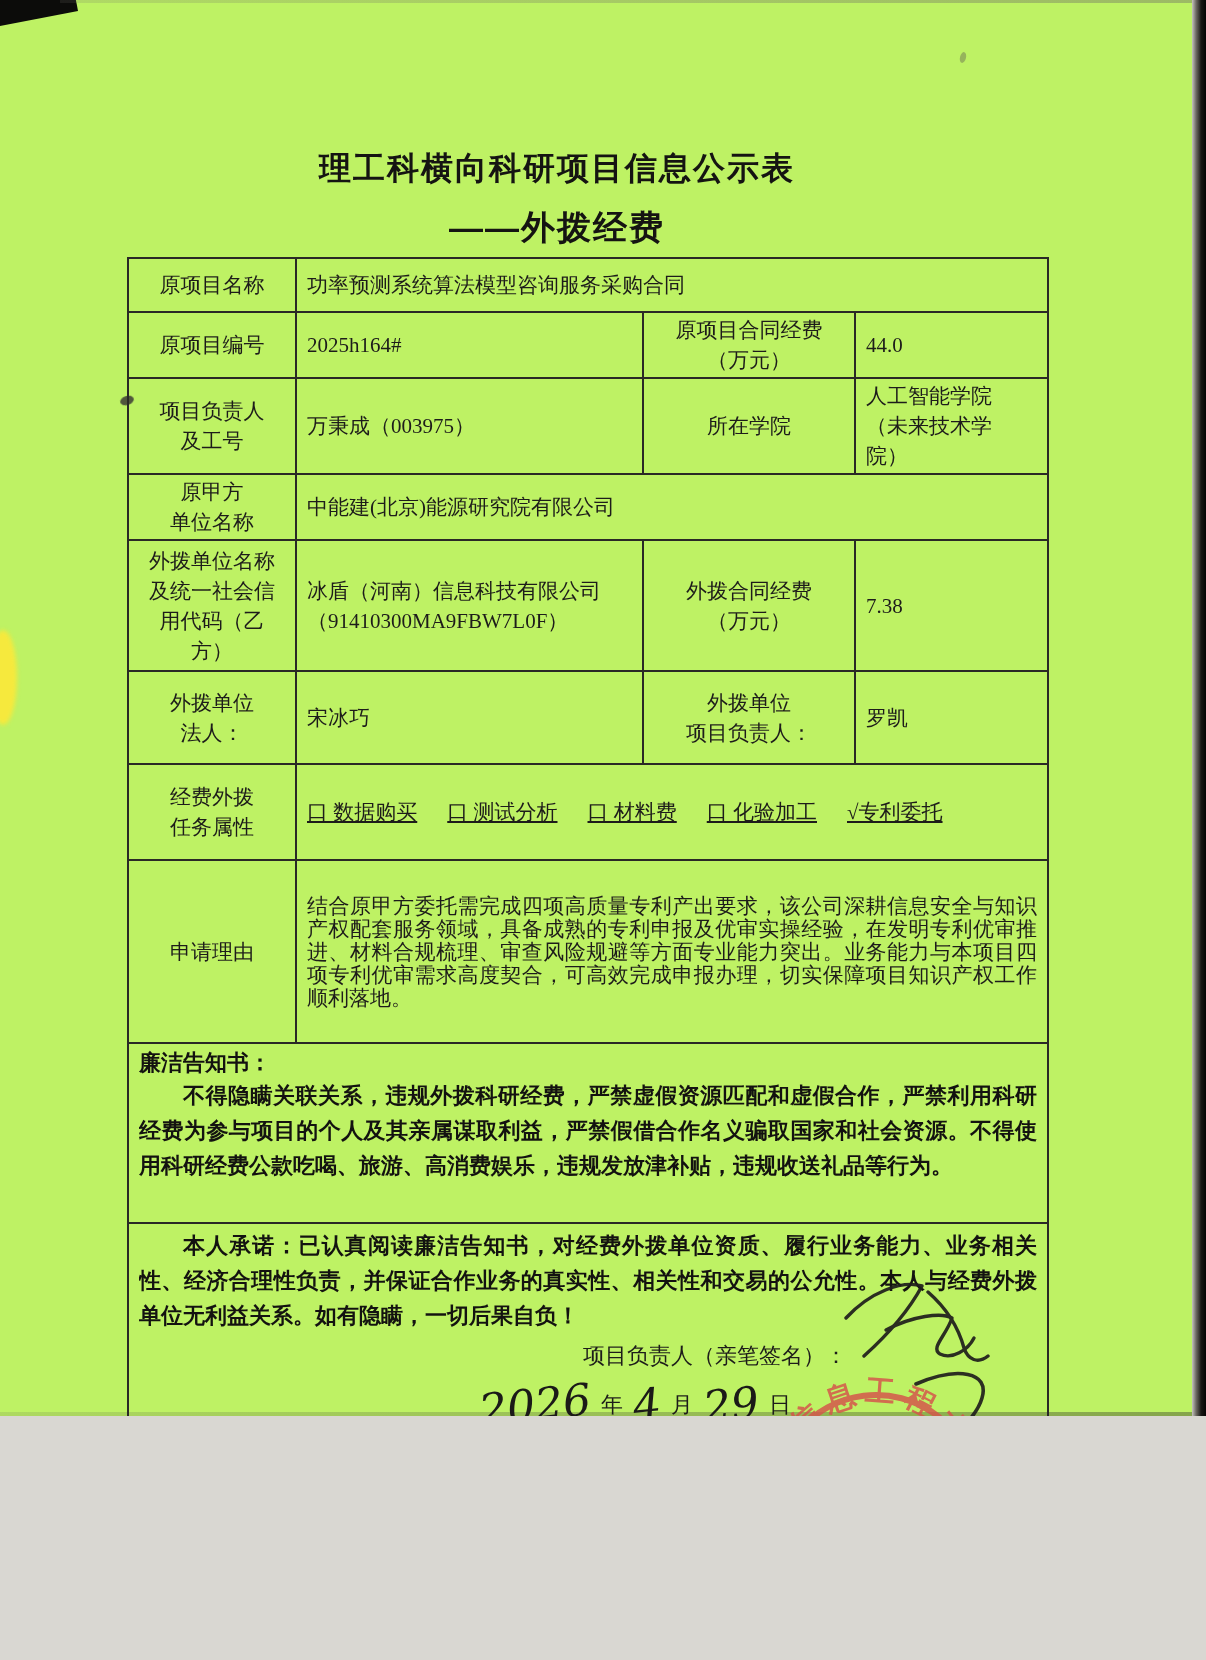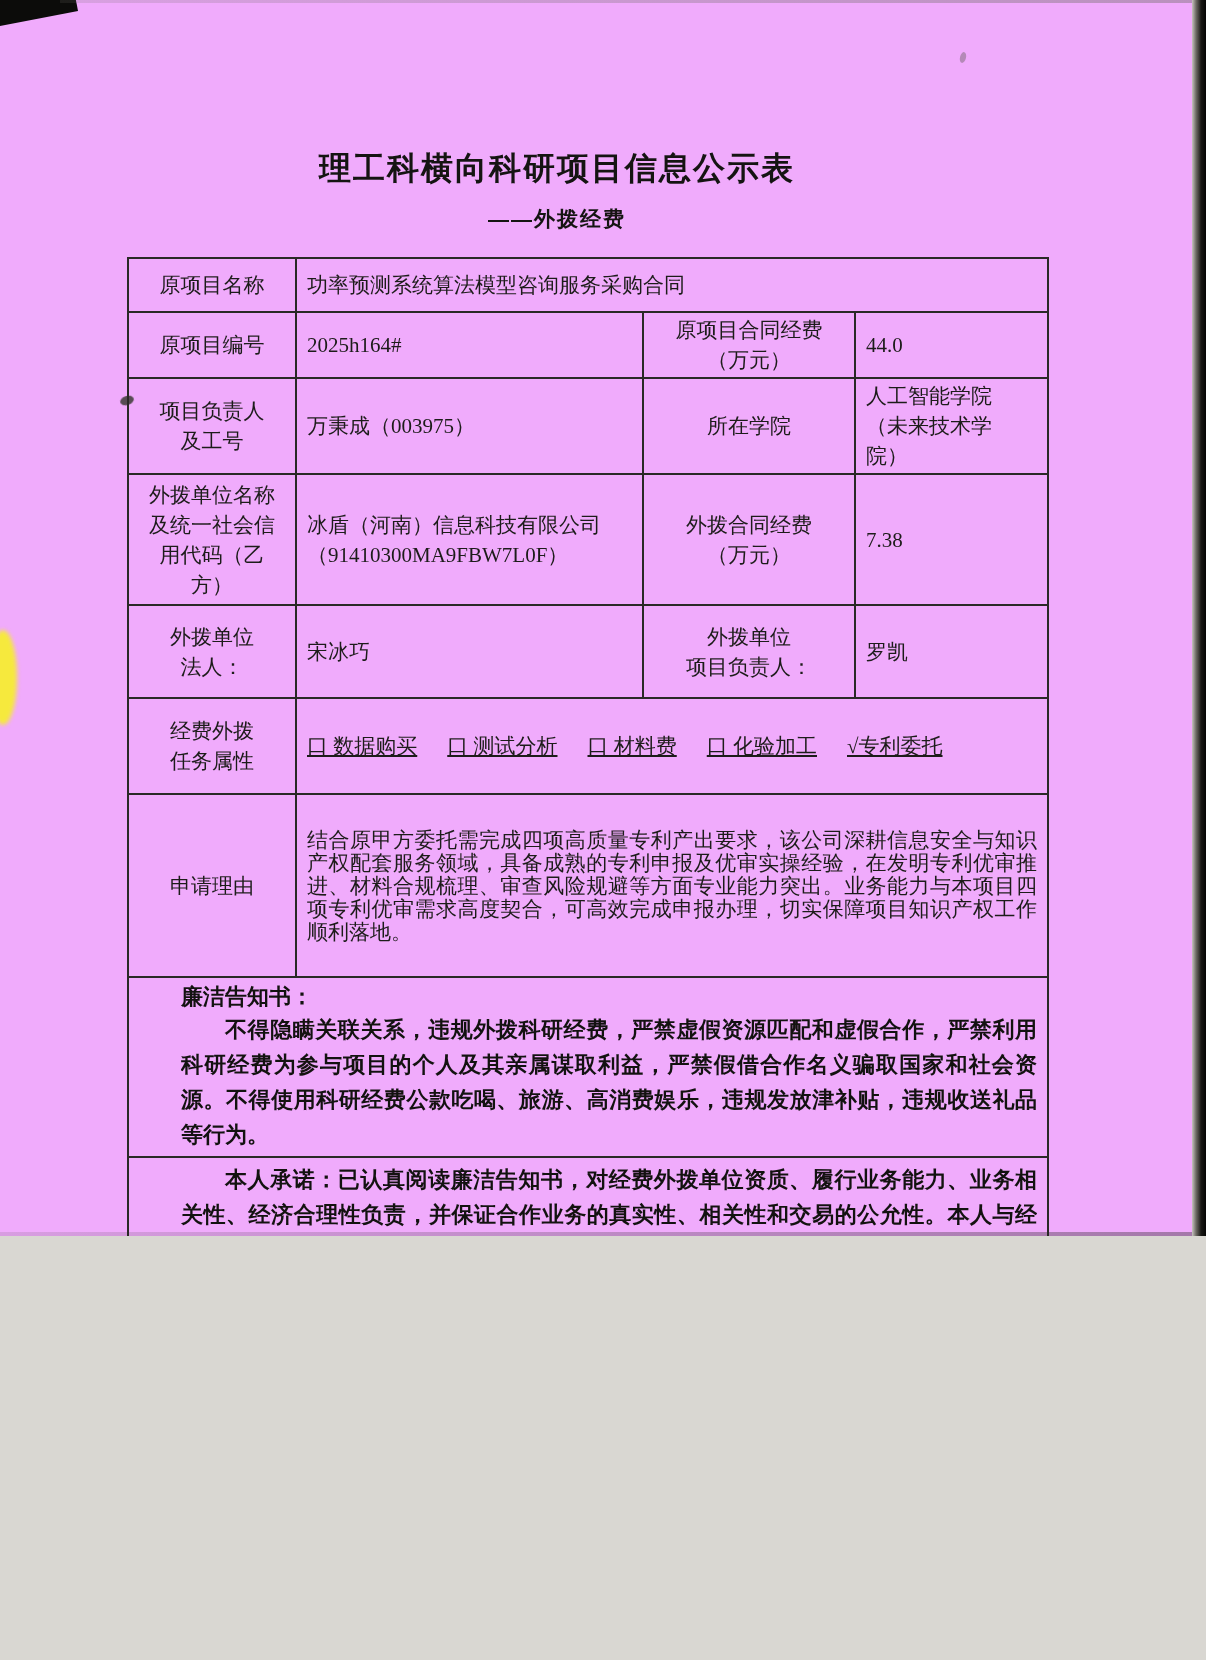--- a/index.html
+++ b/index.html
@@ -1,18 +1,18 @@
 <!DOCTYPE html>
 <html><head>
 <meta charset="utf-8">
 <style>
   html,body { margin:0; padding:0; background:#d9d7d2; }
   .page {
-    position:relative; width:1206px; height:1236px; overflow:hidden;
-    background:#f0abfc; color:#1d1c1a;
+    position:relative; width:1206px; height:1416px; overflow:hidden;
+    background:#bef264; color:#1d1c1a;
     font-family:"Liberation Serif","DejaVu Serif",serif;
   }
   
   .art-corner-tl { position:absolute; top:-10px; left:-16px; width:92px; height:30px;
     background:#0c0c0a; transform:rotate(-11deg); }
   .art-top-line { position:absolute; top:0; left:60px; right:14px; height:3px;
     background:linear-gradient(to right, rgba(110,108,102,.18), rgba(110,108,102,.42)); }
   .art-right-strip { position:absolute; top:0; right:0; width:14px; height:100%;
     background:linear-gradient(to right,#c7c4bf 0%,#6b6862 30%,#191815 65%,#050504 100%); }
   .art-bottom-line { position:absolute; bottom:0; left:0; right:14px; height:4px;
@@ -27,30 +27,30 @@
     background:#3d3b36; border-radius:50%; transform:rotate(-18deg); filter:blur(.5px); opacity:.85; }
   .art-speck2 { position:absolute; left:960px; top:52px; width:6px; height:11px;
     background:rgba(90,88,80,.4); border-radius:50%; transform:rotate(14deg); }
   
   .doc-title, .doc-subtitle {
     position:absolute; left:0; width:1114px; text-align:center;
     font-family:"Liberation Sans","DejaVu Sans",sans-serif; font-weight:700;
     color:#151412; letter-spacing:2px;
   }
   .doc-title { top:147px; font-size:32px; }
-  .doc-subtitle { top:205px; font-size:21px; }
+  .doc-subtitle { top:205px; font-size:34px; }
   
   table.form { position:absolute; left:127px; top:257px; width:920px;
     border-collapse:collapse; table-layout:fixed; }
   table.form td { border:2px solid #2a2926; font-size:21px; vertical-align:middle;
     padding:2px 10px; line-height:30px; }
   td.lbl { text-align:center; white-space:pre-line; padding:2px 4px; }
   td.val { text-align:left; padding-left:13px; white-space:pre-line; }
   td.sec { vertical-align:top; padding:4px 14px; }
-  .sec-inner { overflow:hidden;margin-left:42px; }
+  .sec-inner { overflow:hidden; }
   .options-row { display:flex; align-items:center; gap:30px; white-space:nowrap;text-decoration:underline; }
   .reason-text { text-align:justify; line-height:23px; font-size:21px; padding-top:2px; }
   .bold-hei { font-family:"Liberation Sans","DejaVu Sans",sans-serif; font-weight:700; color:#131210; }
   .notice-head { font-size:22px; line-height:30px; }
   .notice-body { font-size:22px; line-height:35px; text-align:justify; text-indent:2em; }
   .commit-body { font-size:22px; line-height:35px; text-align:justify; text-indent:2em; }
   .commit-sign { text-align:right; padding-right:190px; font-size:22px; margin-top:8px; line-height:30px; }
   .commit-date { margin-left:340px; margin-top:8px; font-size:22px; display:flex;
     align-items:center; gap:10px; height:52px; }
   .hw { font-family:"DejaVu Serif",serif; font-style:italic; font-size:44px; color:#1b1a18;
@@ -99,20 +99,25 @@
     </tr>
     <tr style="height:92px">
       <td class="lbl">项目负责人
 及工号</td>
       <td class="val">万秉成（003975）</td>
       <td class="lbl">所在学院</td>
       <td class="val">人工智能学院
 （未来技术学
 院）</td>
     </tr>
+    <tr style="height:58px">
+      <td class="lbl">原甲方
+单位名称</td>
+      <td class="val" colspan="3">中能建(北京)能源研究院有限公司</td>
+    </tr>
     <tr style="height:131px">
       <td class="lbl">外拨单位名称
 及统一社会信
 用代码（乙方）</td>
       <td class="val">冰盾（河南）信息科技有限公司
 （91410300MA9FBW7L0F）</td>
       <td class="lbl">外拨合同经费
 （万元）</td>
       <td class="val">7.38</td>
     </tr>

